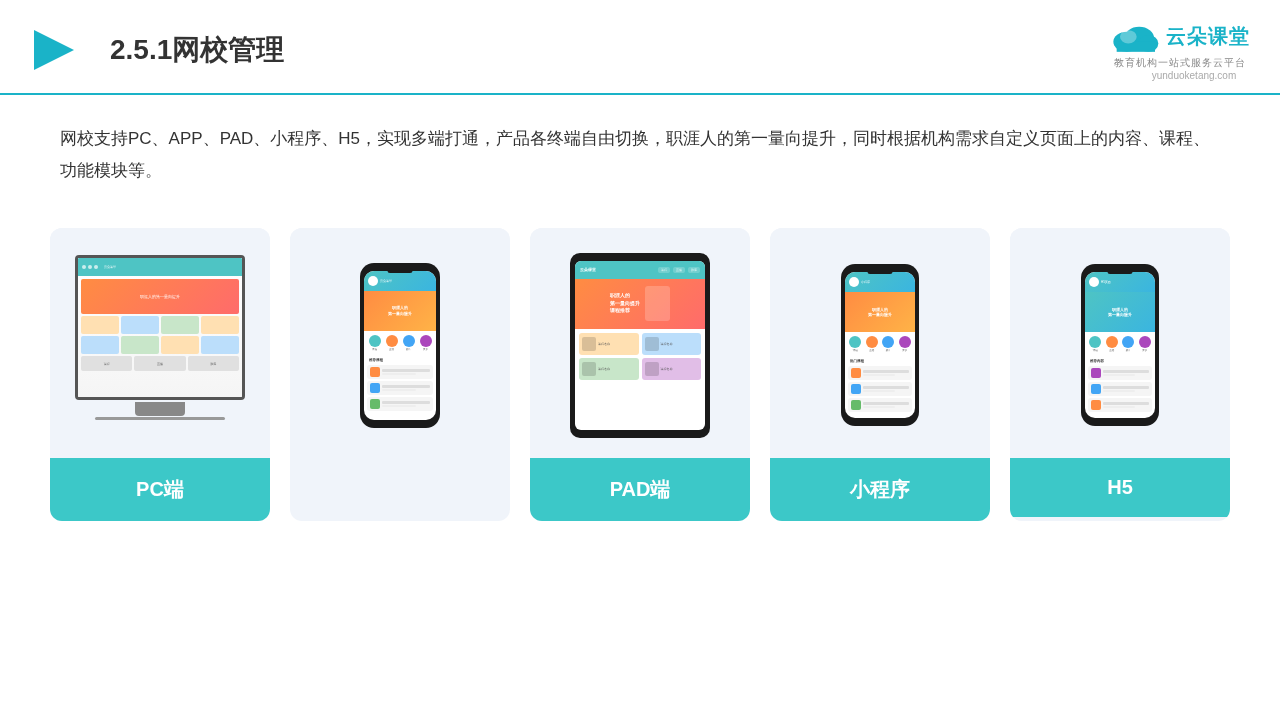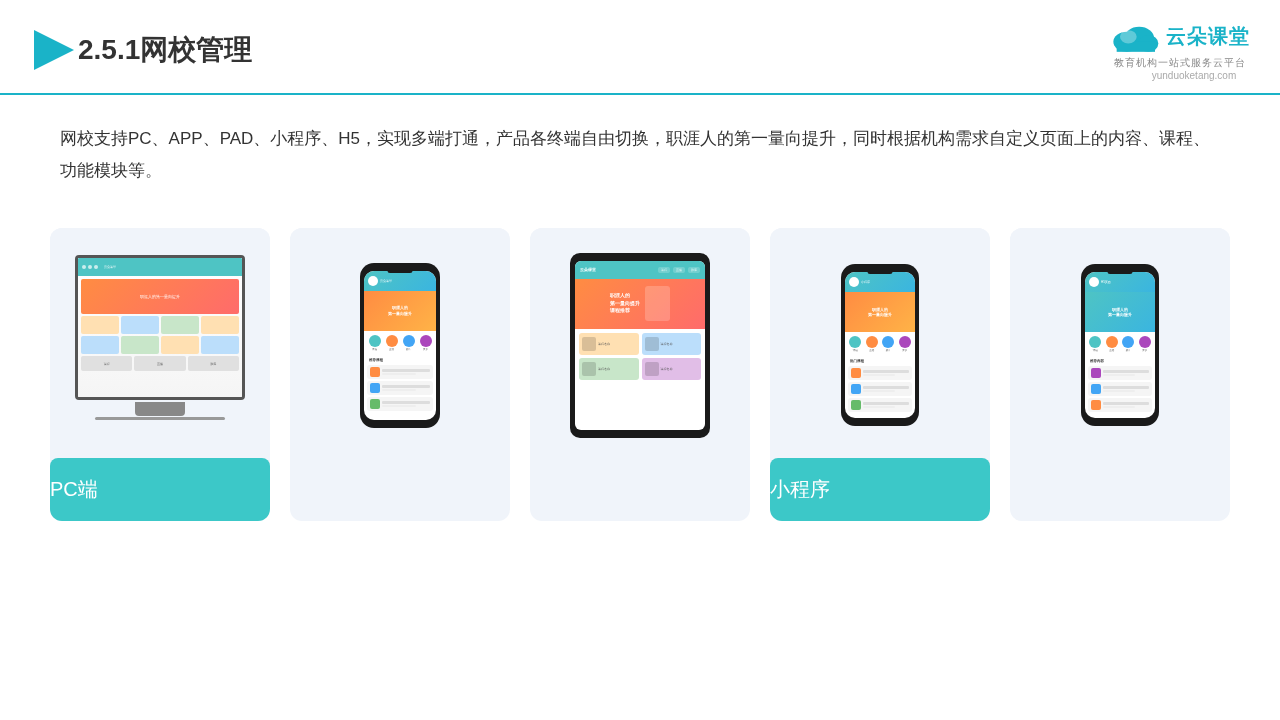--- a/index.html
+++ b/index.html
@@ -15,21 +15,21 @@
     .header {
       display: flex;
       align-items: center;
       justify-content: space-between;
       padding: 18px 30px 12px 30px;
       border-bottom: 2px solid #1ab3c8;
     }
     .header-left {
       display: flex;
       align-items: center;
-      gap: 0;
+      gap: 32px;
     }
     .play-icon {
       width: 48px;
       height: 48px;
     }
     .page-title {
       font-size: 28px;
       font-weight: bold;
       color: #333;
     }
@@ -97,23 +97,23 @@
       align-items: center;
       justify-content: center;
       padding: 20px 15px 15px 15px;
       background: #f0f4fa;
     }
     .card-label {
       width: 100%;
       background: #3cc8c8;
       color: white;
       font-size: 20px;
+      text-align: center;
       padding: 18px 0;
-      font-weight: 400;
-      border-radius: 8px;
+      font-weight: 700;
     }
 
     
     .pc-monitor {
       position: relative;
       width: 180px;
       height: 180px;
       display: flex;
       flex-direction: column;
       align-items: center;
@@ -626,20 +626,21 @@
               </div>
               <div class="tablet-course-card purple-card">
                 <div class="tablet-card-icon"></div>
                 <span class="tablet-card-text">课程名称</span>
               </div>
             </div>
           </div>
         </div>
       </div>
     </div>
+    <div class="card-label">PAD端</div>
   </div>
 
   <div class="card">
     <div class="card-image-area">
       <div class="phone-mockup" style="width:78px;height:162px;">
         <div class="phone-notch"></div>
         <div class="phone-screen">
           <div class="phone-screen-header">
             <div class="phone-avatar"></div>
             <div class="phone-header-text">小程序</div>
@@ -745,15 +746,16 @@
               <div class="phone-course-thumb" style="background:#ff8c42;"></div>
               <div class="phone-course-info">
                 <div class="phone-course-title"></div>
                 <div class="phone-course-sub"></div>
               </div>
             </div>
           </div>
         </div>
       </div>
     </div>
+    <div class="card-label">H5</div>
   </div>
 
 </div>
 
 </body></html>

